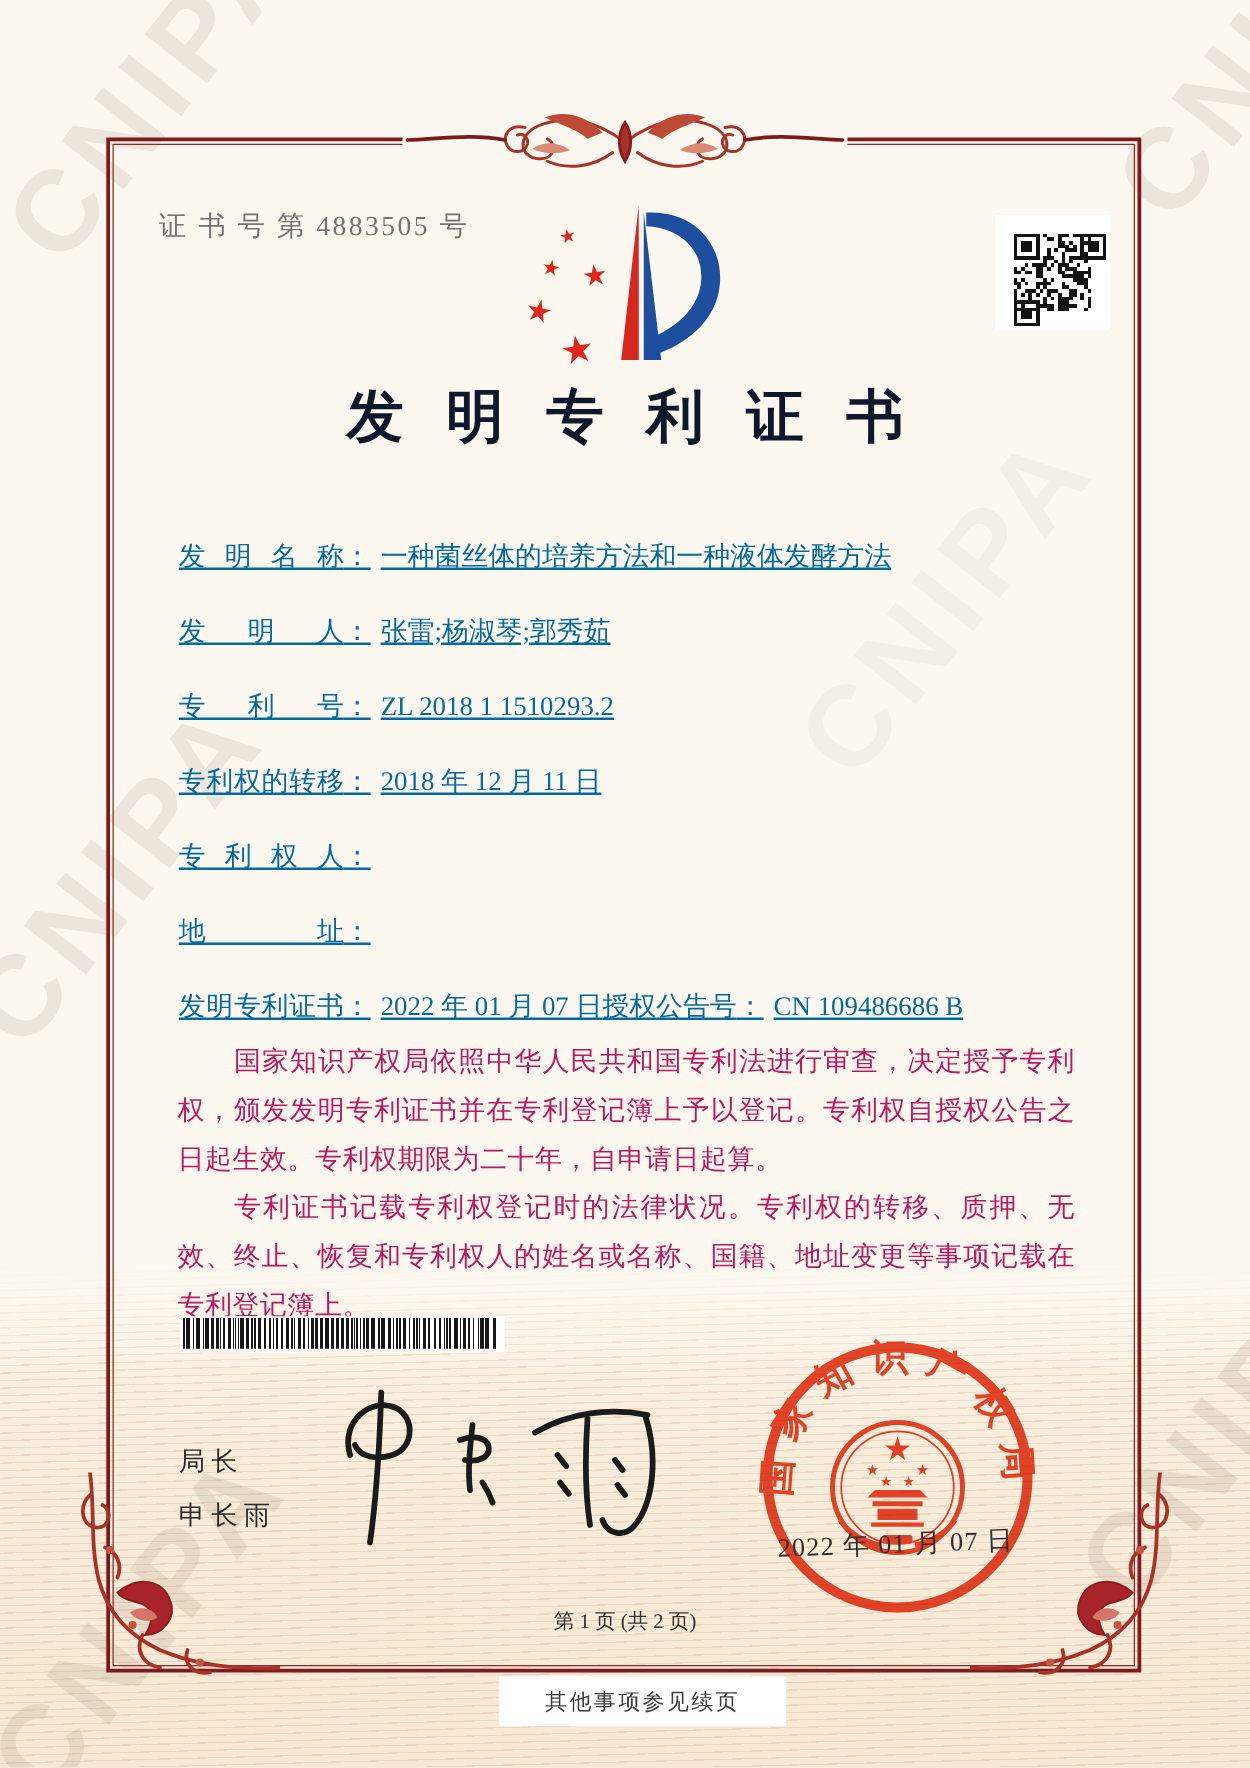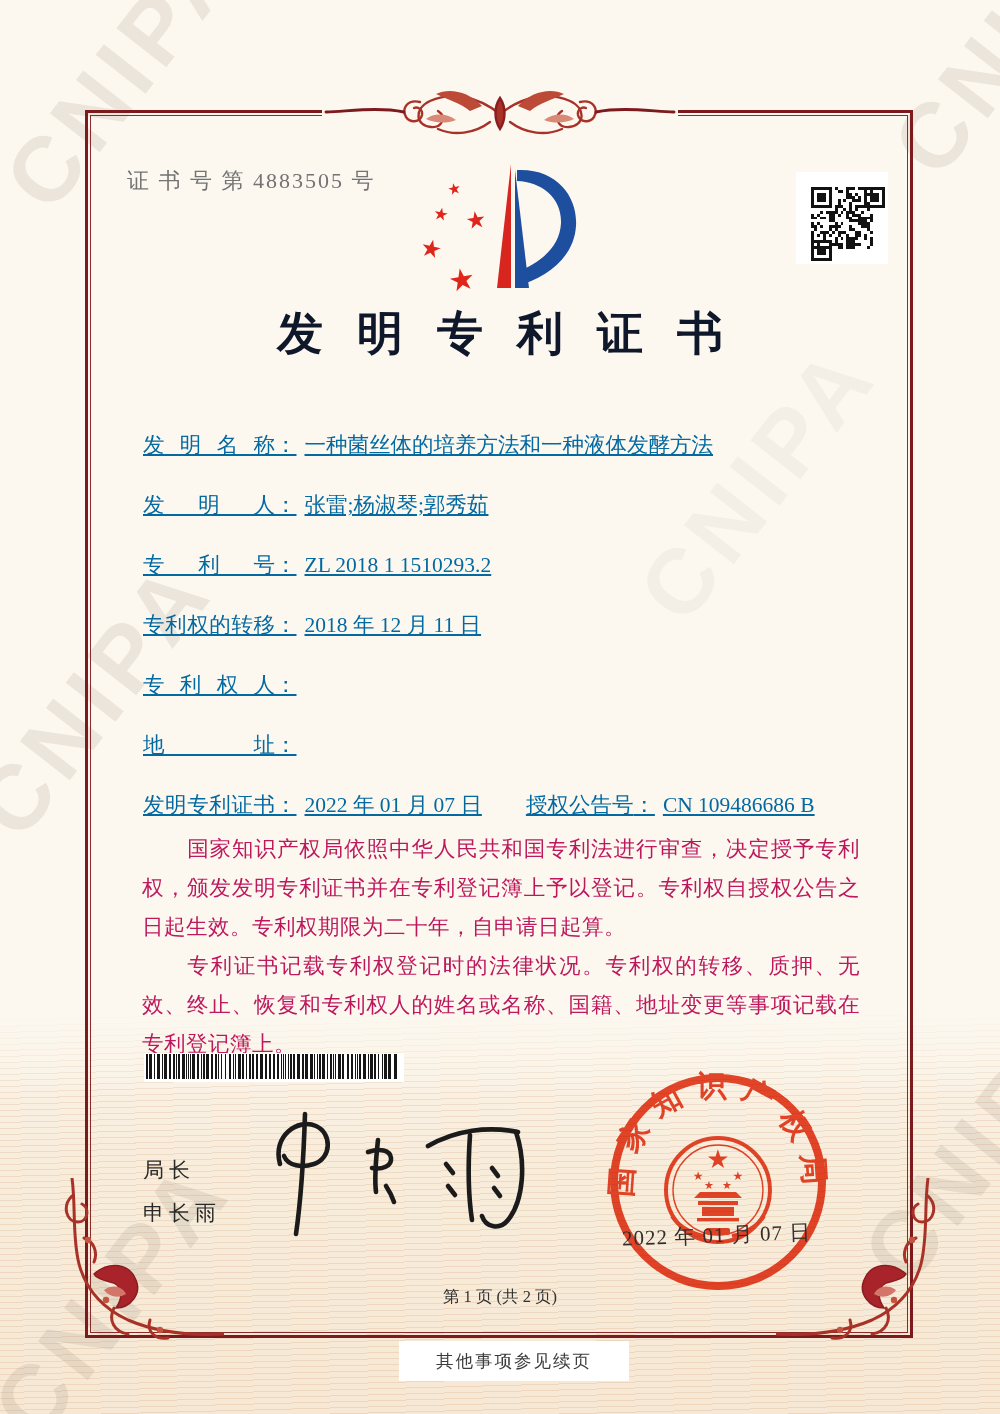--- a/index.html
+++ b/index.html
@@ -33,21 +33,21 @@
   .qr{position:absolute;left:796px;top:172px;width:92px;height:92px;background:#fff;padding:3px;box-sizing:border-box;}
   .title{
     position:absolute;left:0;top:303px;width:1000px;text-align:center;
     font-size:46px;font-weight:700;color:#0f172a;margin:0;
   }
   .title span{letter-spacing:34px;margin-right:-34px;}
   .fields{position:absolute;left:143px;top:432px;width:740px;font-size:21.5px;color:#0369a1;text-decoration:underline;}
   .row{display:flex;line-height:27px;margin-bottom:33px;white-space:nowrap;}
   .lbl{display:inline-block;width:132px;text-align:justify;text-align-last:justify;}
   .colon{margin-right:8px;}
-  .grant2{margin-left:44px;}
+  .grant2{}
   .body-text{
     position:absolute;left:142px;top:830px;width:718px;
     font-size:21.5px;line-height:39px;color:#be185d;letter-spacing:.5px;text-align:justify;
   }
   .body-text p{margin:0;text-indent:2.1em;}
   .barcode{position:absolute;left:144px;top:1053px;width:260px;height:29px;background:#fff;padding:1px 2px;box-sizing:border-box;}
   .signer{position:absolute;left:143px;top:1148px;font-family:"Liberation Sans",sans-serif;
     font-size:21px;color:#2a2a2a;letter-spacing:5px;line-height:43px;font-weight:500;}
   .signature{position:absolute;left:256px;top:1106px;width:300px;height:134px;}
   .seal{position:absolute;left:602px;top:1066px;width:232px;height:232px;opacity:.94;mix-blend-mode:multiply;}

